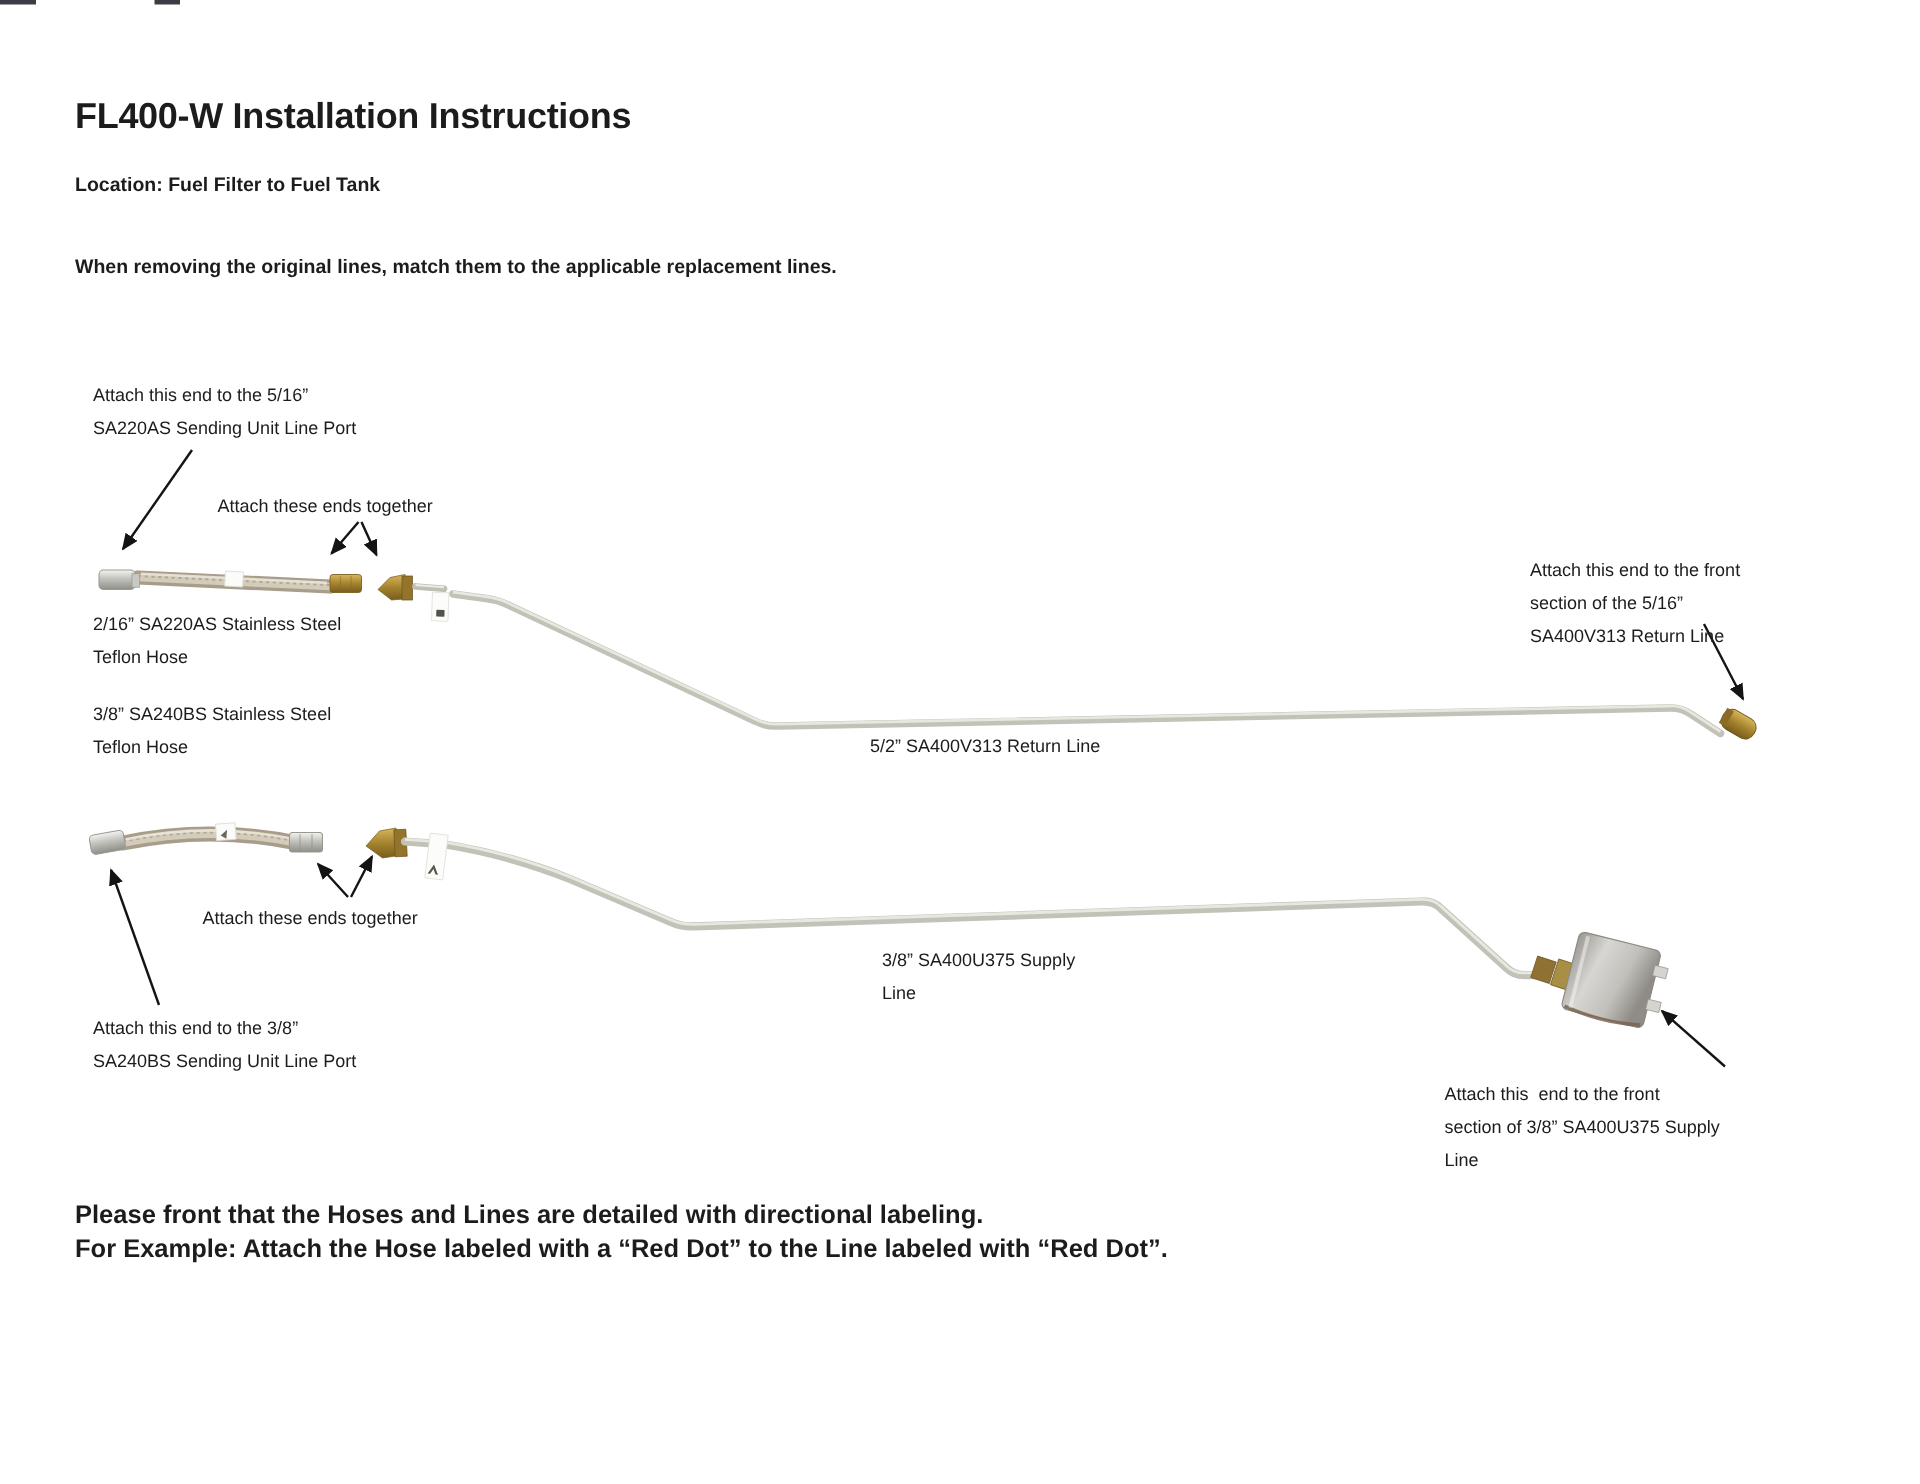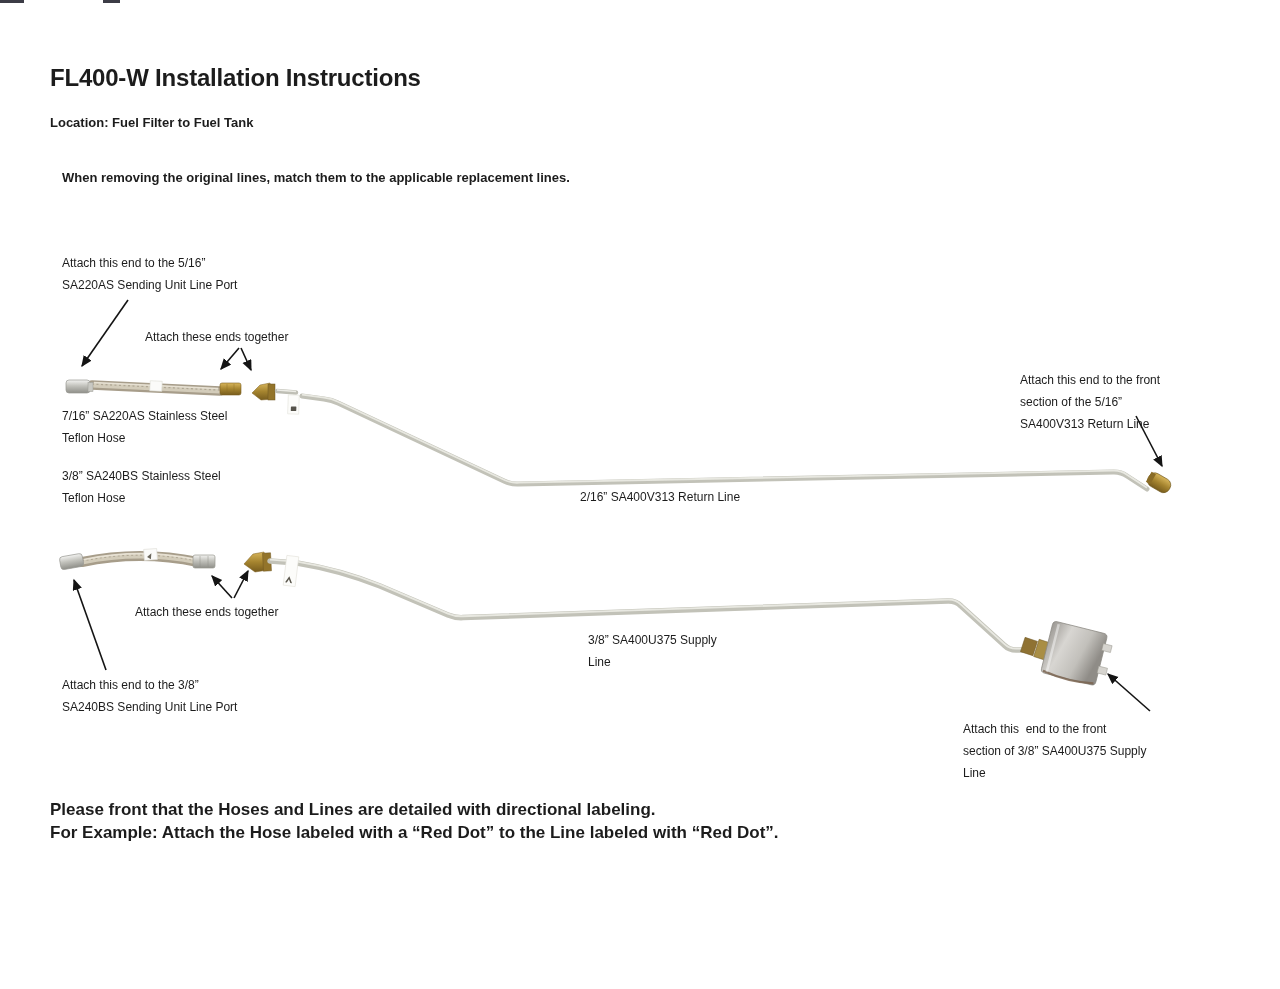--- a/index.html
+++ b/index.html
@@ -13,21 +13,21 @@
   svg{position:absolute;left:0;top:0;}
 </style>
 </head>
 <body>
 
 <div class="edge-mark" style="left:0;width:24px;"></div>
 <div class="edge-mark" style="left:103px;width:17px;"></div>
 
 <div class="title">FL400-W Installation Instructions</div>
 <div class="subhead" style="left:50px;top:115px;">Location: Fuel Filter to Fuel Tank</div>
-<div class="subhead" style="left:50px;top:170px;margin-left:12px;">When removing the original lines, match them to the applicable replacement lines.</div>
+<div class="subhead" style="left:50px;top:170px;">When removing the original lines, match them to the applicable replacement lines.</div>
 
 <svg width="1280" height="989" viewBox="0 0 1280 989">
   <defs>
     <linearGradient id="silverFit" x1="0" y1="0" x2="0" y2="1">
       <stop offset="0" stop-color="#f3f3f1"></stop>
         <stop offset="0.45" stop-color="#c2c2bc"></stop>
         <stop offset="1" stop-color="#8f8f89"></stop>
     </linearGradient>
     <linearGradient id="brassGrad" x1="0" y1="0" x2="0" y2="1">
       <stop offset="0" stop-color="#d8b65b"></stop>
@@ -122,25 +122,25 @@
     <path d="M232 598 L212 576" marker-end="url(#ah)"></path>
     <path d="M234 598 L248 571" marker-end="url(#ah)"></path>
     <path d="M106 670 L74 580" marker-end="url(#ah)"></path>
     <path d="M1150 711 L1108 674" marker-end="url(#ah)"></path>
   </g>
 </svg>
 
 <div class="ann" style="left:62px;top:252px;">Attach this end to the 5/16”
 SA220AS Sending Unit Line Port</div>
 <div class="ann" style="left:145px;top:326px;">Attach these ends together</div>
-<div class="ann" style="left:62px;top:405px;">7/16” SA220AS Stainless Steel
+<div class="ann" style="left:62px;top:405px;">2/16” SA220AS Stainless Steel
 Teflon Hose</div>
 <div class="ann" style="left:62px;top:465px;">3/8” SA240BS Stainless Steel
 Teflon Hose</div>
-<div class="ann" style="left:580px;top:486px;">2/16” SA400V313 Return Line</div>
+<div class="ann" style="left:580px;top:486px;">5/2” SA400V313 Return Line</div>
 <div class="ann" style="left:1020px;top:369px;">Attach this end to the front
 section of the 5/16”
 SA400V313 Return Line</div>
 <div class="ann" style="left:135px;top:601px;">Attach these ends together</div>
 <div class="ann" style="left:62px;top:674px;">Attach this end to the 3/8”
 SA240BS Sending Unit Line Port</div>
 <div class="ann" style="left:588px;top:617px;margin-top:12px;">3/8” SA400U375 Supply
 Line</div>
 <div class="ann" style="left:963px;top:718px;">Attach this  end to the front
 section of 3/8” SA400U375 Supply

